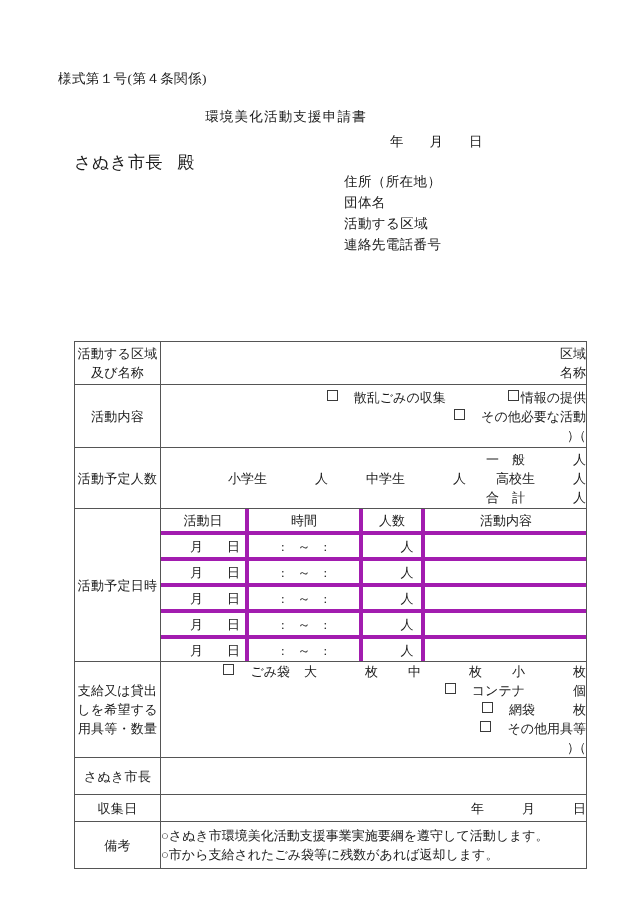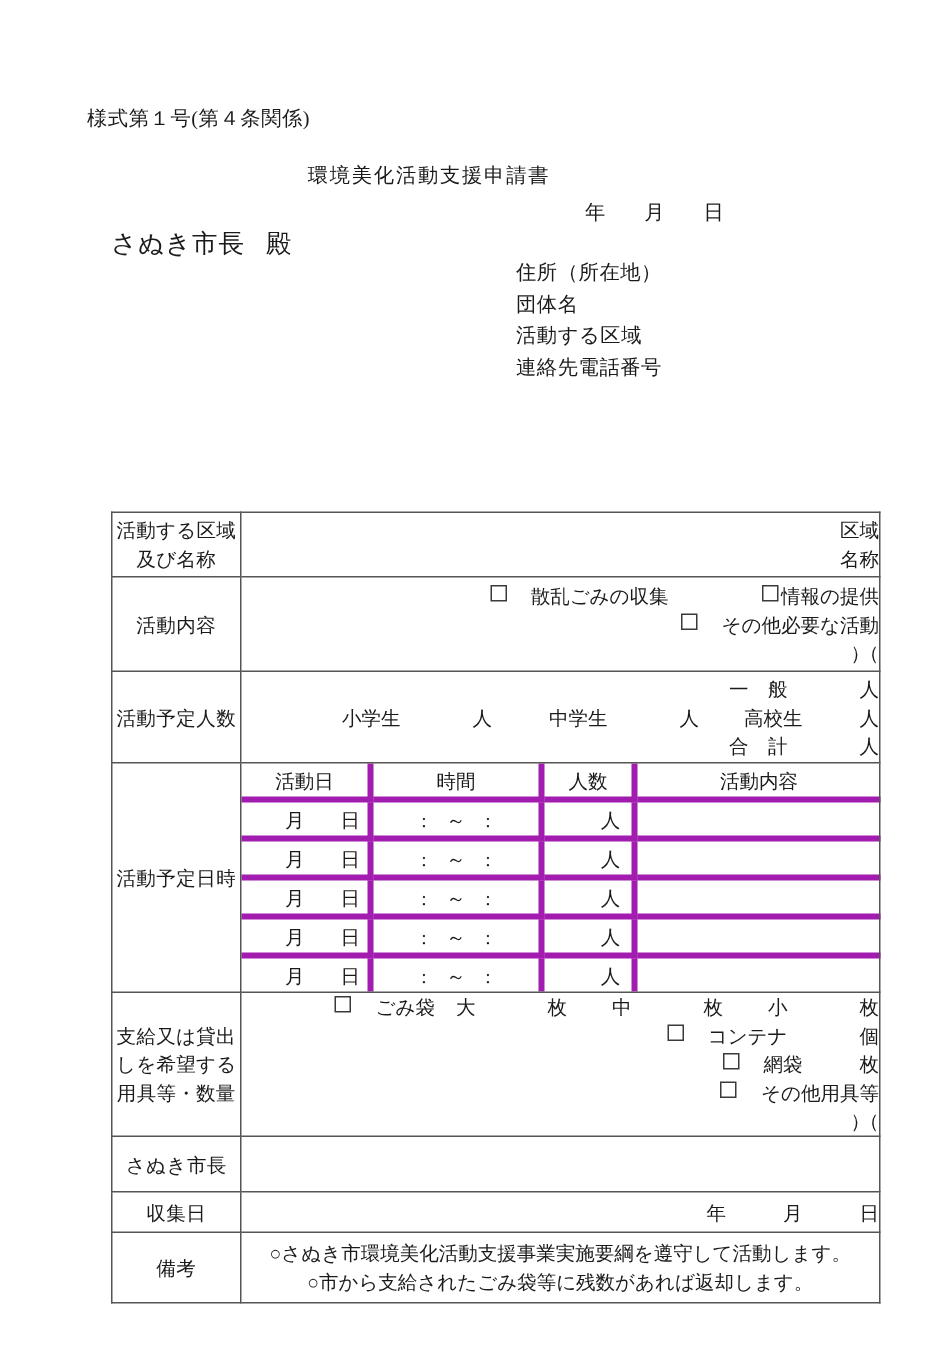--- a/index.html
+++ b/index.html
@@ -156,21 +156,21 @@
     font-size: 13px;
     text-align: center;
   }
   .sub-table td.noleft  { border-left: none; }
   .sub-table td.noright { border-right: none; }
   .sub-table tr:first-child td { border-top: none; }
   .sub-table tr:last-child td  { border-bottom: none; }
 
   .time-cell { letter-spacing: 0px; }
   .remarks { padding: 3px 6px; line-height: 21px; }
-  .remarks div { white-space: nowrap; text-align: center; }
+  .remarks div { white-space: nowrap; }
 </style>
 </head>
 <body>
 
 <div class="page">
 
   <div class="form-no">様式第１号(第４条関係)</div>
 
   <div class="doc-title">環境美化活動支援申請書</div>
 

